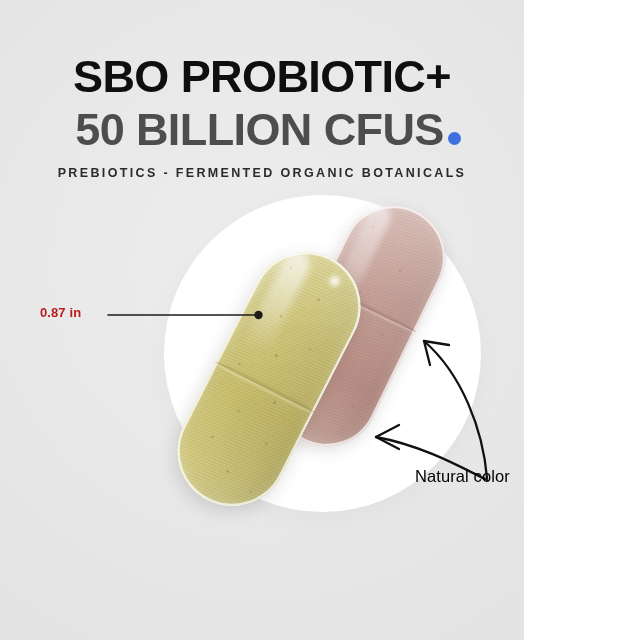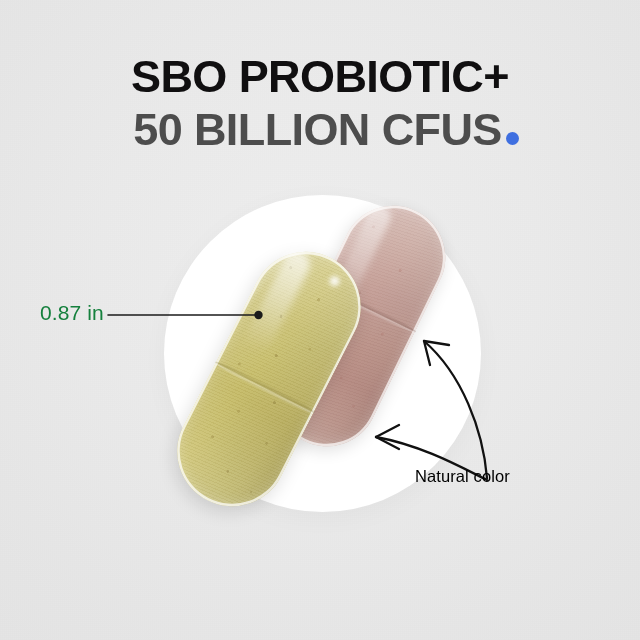--- a/index.html
+++ b/index.html
@@ -3,21 +3,21 @@
 <meta charset="utf-8">
 <title>SBO Probiotic+ Product Graphic</title>
 <style>
   html, body {
     margin: 0;
     padding: 0;
     background: #ffffff;
   }
   #stage {
     position: relative;
-    width: 640px;
+    width: 524px;
     height: 640px;
     overflow: hidden;
     background: #e9e9e9;
     font-family: "Liberation Sans", "DejaVu Sans", sans-serif;
     -webkit-font-smoothing: antialiased;
   }
 
   
   .bg-wash {
     position: absolute;
@@ -263,25 +263,26 @@
   .anno {
     position: absolute;
     inset: 0;
     pointer-events: none;
   }
 
   .label-dim {
     position: absolute;
     left: 40px;
     top: 303px;
-    font-size: 21px;
+    font-size: 13px;
     line-height: 20px;
-    color: #15803d;
+    color: #b91c1c;
     letter-spacing: .1px;
     white-space: nowrap;
+    font-weight: bold;
   }
   .label-note {
     position: absolute;
     left: 415px;
     top: 466px;
     width: 210px;
     font-size: 16.5px;
     line-height: 21px;
     color: #000000;
     letter-spacing: .1px;
@@ -294,20 +295,21 @@
 <div id="stage">
 
   <div class="bg-wash"></div>
   <div class="bg-noise"></div>
 
   <div class="headline">
     <span class="hl-line1">SBO PROBIOTIC+</span>
     <span class="hl-line2">
       <span>50 BILLION CFUS</span><span class="hl-dot"></span>
     </span>
+    <span class="hl-sub">PREBIOTICS - FERMENTED ORGANIC BOTANICALS</span>
   </div>
 
   <div class="circle"></div>
 
   <div class="pills">
 
     <div class="pill pill-pink">
       <div class="speck"></div>
       <div class="seam"></div>
       <div class="gloss"></div>

